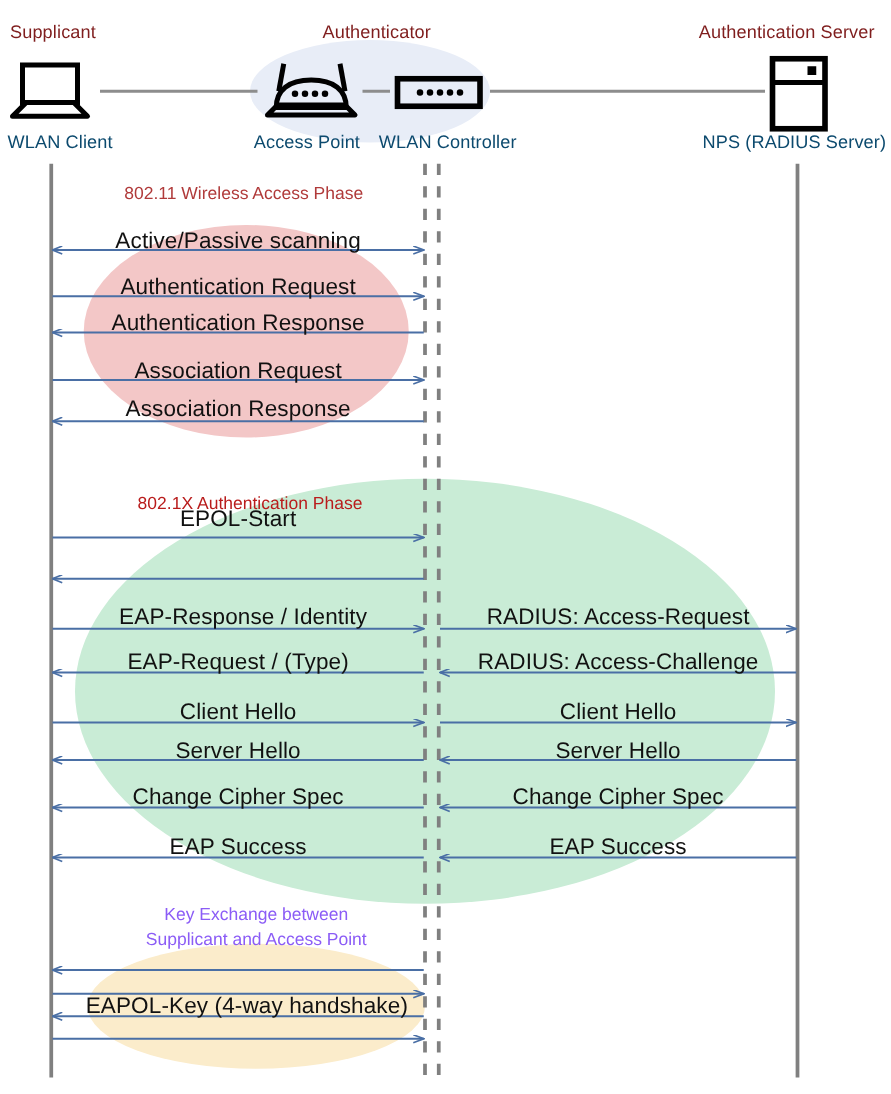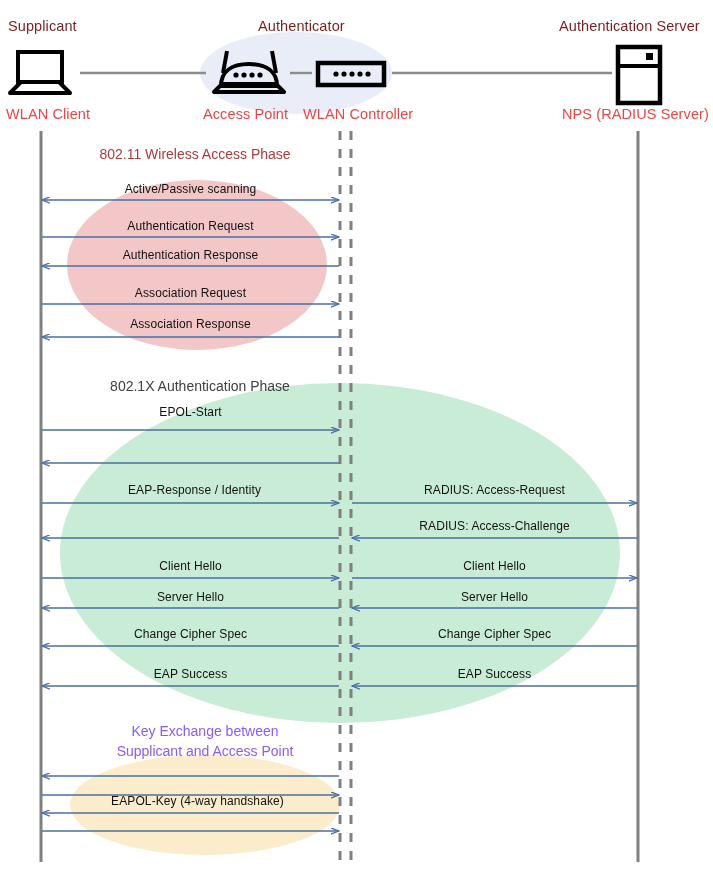--- a/index.html
+++ b/index.html
@@ -16,35 +16,35 @@
   .role-title{
     position:absolute;
     font-size:14.5px;
     color:#7f1d1d;
     white-space:nowrap;
     letter-spacing:.1px;
   }
   .node-label{
     position:absolute;
     font-size:14.5px;
-    color:#ef4444;
+    color:#0c4a6e;
     white-space:nowrap;
     letter-spacing:.1px;
   }
   .phase-label{
     position:absolute;
     font-size:14px;
     white-space:nowrap;
     text-align:center;
     font-weight:400;
   }
   .phase-label.two-line{white-space:normal;line-height:1.45;}
   .msg{
     position:absolute;
-    font-size:12px;
+    font-size:18px;
     color:#111;
     white-space:nowrap;
     text-align:center;
     letter-spacing:.1px;
   }
 </style>
 </head>
 <body>
 
 <div id="stage">
@@ -145,35 +145,36 @@
   <div class="role-title" style="left:258px;top:18px;">Authenticator</div>
   <div class="role-title" style="left:559px;top:18px;">Authentication Server</div>
 
   <div class="node-label" style="left:6px;top:106px;">WLAN Client</div>
   <div class="node-label" style="left:203px;top:106px;">Access Point</div>
   <div class="node-label" style="left:303px;top:106px;">WLAN Controller</div>
   <div class="node-label" style="left:562px;top:106px;">NPS (RADIUS Server)</div>
 
   <div class="phase-label" style="left:50px;top:146px;width:290px;color:#b03a3a;">802.11 Wireless Access Phase</div>
 
-  <div class="phase-label" style="left:50px;top:378px;width:300px;color:#404040;">802.1X Authentication Phase</div>
+  <div class="phase-label" style="left:50px;top:394px;width:300px;color:#b91c1c;">802.1X Authentication Phase</div>
 
   <div class="phase-label two-line" style="left:60px;top:721px;width:290px;color:#8b5cf6;">
     <span>Key Exchange between</span><br>
     <span>Supplicant and Access Point</span>
   </div>
 
   <div class="msg" style="left:42px;top:182px;width:297px;">Active/Passive scanning</div>
   <div class="msg" style="left:42px;top:219px;width:297px;">Authentication Request</div>
   <div class="msg" style="left:42px;top:248px;width:297px;">Authentication Response</div>
   <div class="msg" style="left:42px;top:286px;width:297px;">Association Request</div>
   <div class="msg" style="left:42px;top:405px;width:297px;">EPOL-Start</div>
 
   <div class="msg" style="left:42px;top:317px;width:297px;">Association Response</div>
   <div class="msg" style="left:46px;top:483px;width:297px;">EAP-Response / Identity</div>
+  <div class="msg" style="left:42px;top:519px;width:297px;">EAP-Request / (Type)</div>
   <div class="msg" style="left:42px;top:559px;width:297px;">Client Hello</div>
   <div class="msg" style="left:42px;top:590px;width:297px;">Server Hello</div>
   <div class="msg" style="left:42px;top:627px;width:297px;">Change Cipher Spec</div>
   <div class="msg" style="left:42px;top:667px;width:297px;">EAP Success</div>
 
   <div class="msg" style="left:352px;top:483px;width:285px;">RADIUS: Access-Request</div>
   <div class="msg" style="left:352px;top:519px;width:285px;">RADIUS: Access-Challenge</div>
   <div class="msg" style="left:352px;top:559px;width:285px;">Client Hello</div>
   <div class="msg" style="left:352px;top:590px;width:285px;">Server Hello</div>
   <div class="msg" style="left:352px;top:627px;width:285px;">Change Cipher Spec</div>

